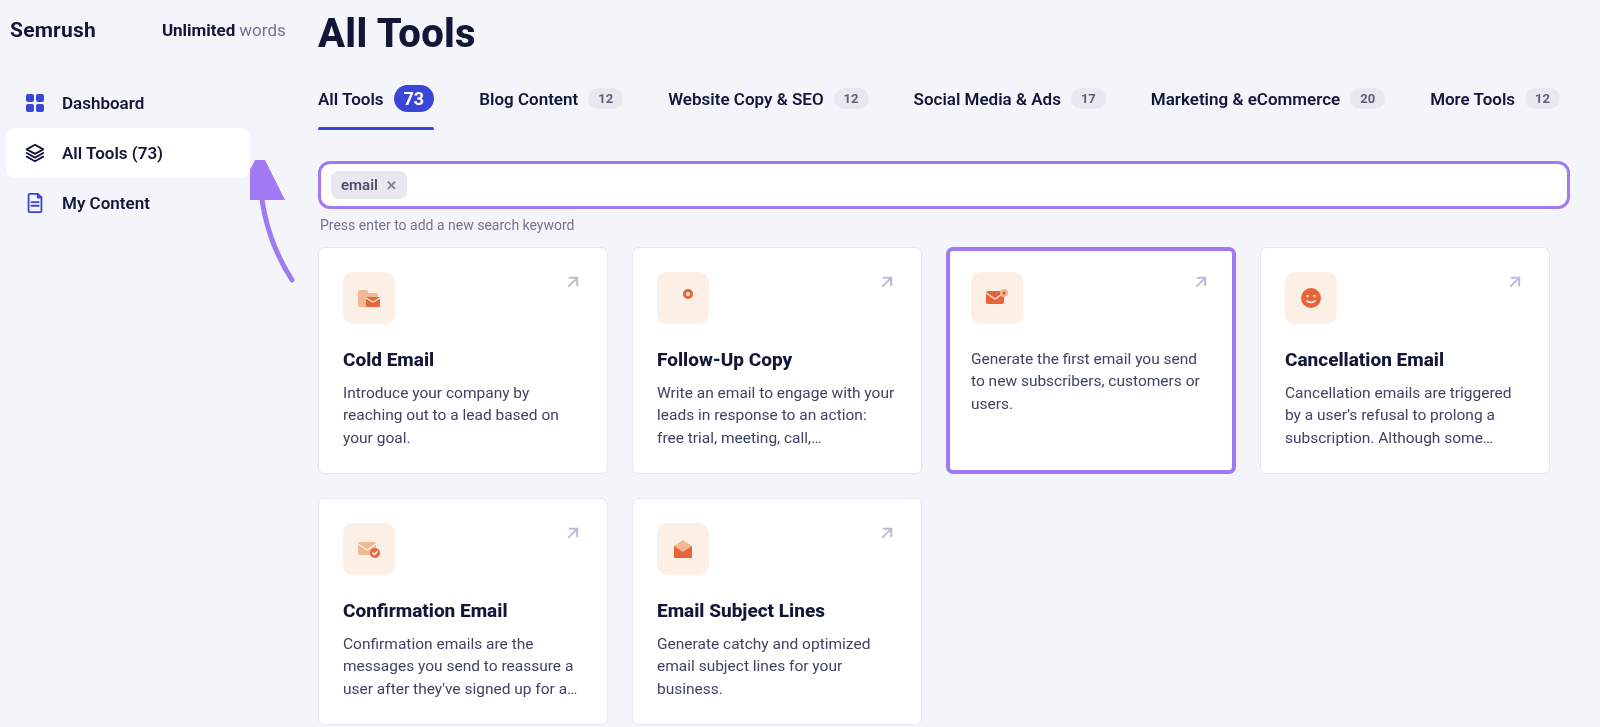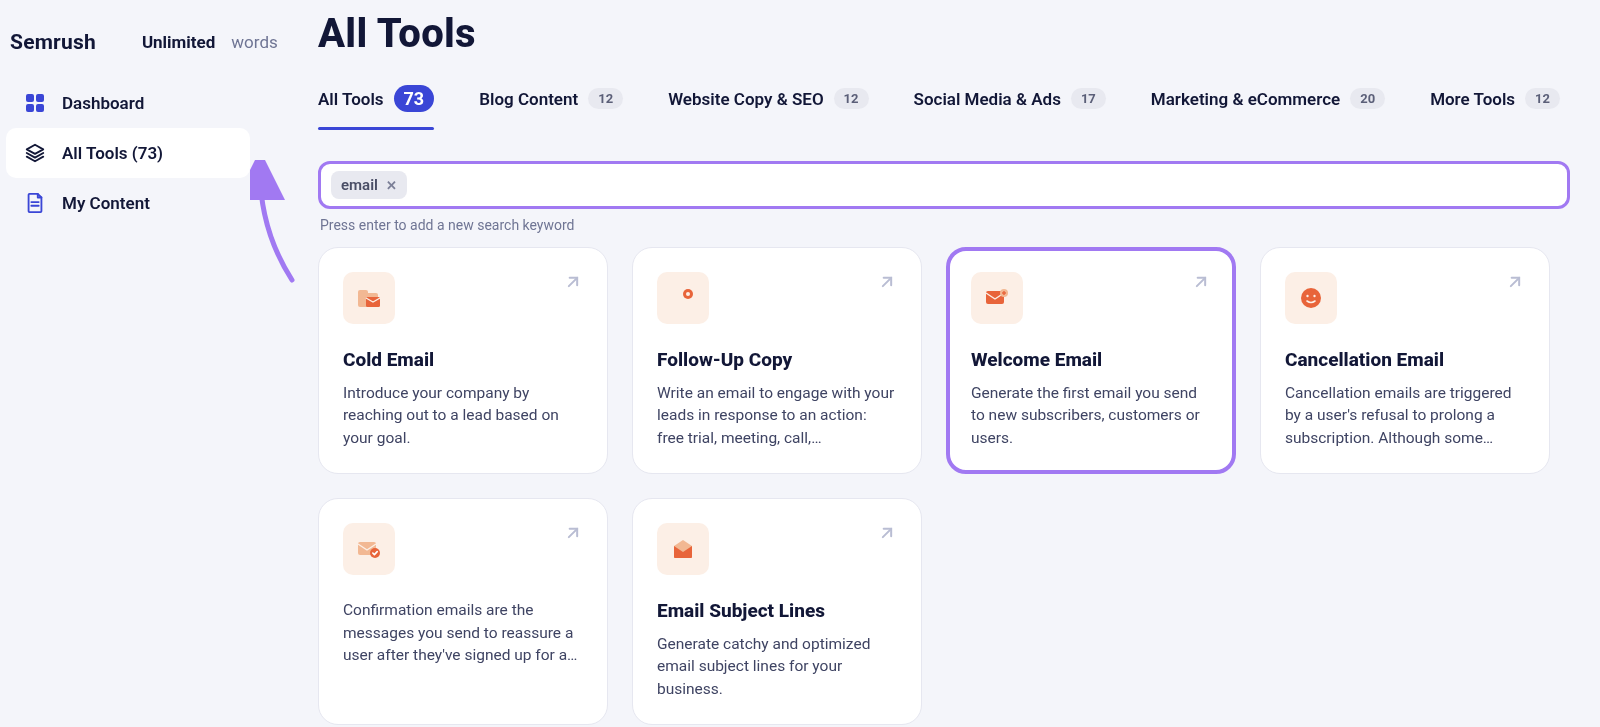--- a/index.html
+++ b/index.html
@@ -28,22 +28,22 @@
     overflow:hidden;
     position:relative;
   }
   .topbar{
     display:flex;align-items:center;
     padding:18px 10px 0 10px;
     gap:46px;
   }
   .brand{font-weight:700;font-size:21px;letter-spacing:0.2px;}
   .words{font-size:17px;color:var(--text);}
-  .words .bold{font-weight:700;}
-  .words .light{color:var(--muted);margin-left:16px;}
+  .words .bold{font-weight:700;margin-left:20px;}
+  .words .light{color:var(--muted);margin-left:4px;}
   .layout{display:flex;position:absolute;inset:0;}
   .sidebar{
     width:260px;flex:0 0 260px;
     padding-top:78px;
     padding-left:6px;padding-right:10px;
   }
   .nav-item{
     display:flex;align-items:center;gap:16px;
     padding:14px 18px;border-radius:10px;
     font-size:17px;font-weight:600;color:var(--text);
@@ -72,38 +72,38 @@
   }
   .chip{
     display:inline-flex;align-items:center;gap:8px;
     background:var(--chip-bg);color:var(--chip-text);
     border-radius:8px;padding:5px 10px;font-size:15px;font-weight:600;
   }
   .chip .x{font-size:13px;color:#7b7f97;cursor:pointer;}
   .hint{font-size:14px;color:var(--muted);margin-bottom:14px;padding-left:2px;}
   .grid{display:grid;grid-template-columns:repeat(4,290px);gap:24px;}
   .card{
-    background:var(--card);border:1px solid var(--border);border-radius:20px;
+    background:var(--card);border:1px solid var(--border);border-radius:7px;
     padding:24px;position:relative;min-height:214px;cursor:pointer;
   }
   .card.highlight{border:4px solid var(--purple);padding:21px;}
   .card-top{display:flex;justify-content:space-between;align-items:flex-start;margin-bottom:24px;}
   .icon-box{width:52px;height:52px;border-radius:10px;background:var(--orange-bg);display:flex;align-items:center;justify-content:center;}
   .open-arrow{color:#b9bdd3;}
   .card-title{font-size:19px;font-weight:800;margin:0 0 10px 0;line-height:1.25;}
   .card-desc{font-size:15.5px;line-height:1.45;color:#3f4463;margin:0;}
   .callout-arrow{position:absolute;left:250px;top:160px;pointer-events:none;}
   #search-free{border:none;outline:none;flex:1;font-size:15px;padding:6px;background:transparent;}
 </style>
 </head>
 <body>
 
 <div class="layout">
   <aside class="sidebar">
-    <div class="topbar" style="position:absolute;top:12px;left:0;padding:18px 10px 0 10px;width:260px;">
+    <div class="topbar" style="position:absolute;top:0;left:0;padding:18px 10px 0 10px;width:260px;">
       <span class="brand">Semrush</span>
       <span class="words">
         <span class="bold">Unlimited</span><span class="light">words</span>
       </span>
     </div>
 
     <div class="nav-item">
       <span class="nav-icon">
         <svg width="20" height="20" viewBox="0 0 20 20">
             <rect x="1" y="1" width="8" height="8" rx="2" fill="#3a46d6"></rect>
@@ -232,21 +232,20 @@
                 <line x1="18" y1="5" x2="22" y2="5" stroke="#e8643a" stroke-width="1.4"></line>
               </svg>
           </div>
           <span class="open-arrow">
             <svg width="20" height="20" viewBox="0 0 24 24" fill="none" stroke="currentColor" stroke-width="2.4" stroke-linecap="round">
                 <line x1="7" y1="17" x2="17" y2="7"></line>
                 <polyline points="8 7 17 7 17 16"></polyline>
               </svg>
           </span>
         </div>
-        <h3 class="card-title">Welcome Email</h3>
         <p class="card-desc">Generate the first email you send to new subscribers, customers or users.</p>
       </div>
 
       <div class="card">
         <div class="card-top">
           <div class="icon-box">
             <svg width="24" height="24" viewBox="0 0 24 24">
                 <circle cx="12" cy="12" r="10" fill="#e8643a"></circle>
                 <circle cx="8.5" cy="10" r="1.2" fill="#fcefe6"></circle>
                 <circle cx="15.5" cy="10" r="1.2" fill="#fcefe6"></circle>
@@ -274,20 +273,21 @@
                 <polyline points="16.8 14 18.4 15.6 21.2 12.6" fill="none" stroke="#fff" stroke-width="1.6" stroke-linecap="round" stroke-linejoin="round"></polyline>
               </svg>
           </div>
           <span class="open-arrow">
             <svg width="20" height="20" viewBox="0 0 24 24" fill="none" stroke="currentColor" stroke-width="2.4" stroke-linecap="round">
                 <line x1="7" y1="17" x2="17" y2="7"></line>
                 <polyline points="8 7 17 7 17 16"></polyline>
               </svg>
           </span>
         </div>
+        <h3 class="card-title">Confirmation Email</h3>
         <p class="card-desc">Confirmation emails are the messages you send to reassure a user after they've signed up for a…</p>
       </div>
 
       <div class="card">
         <div class="card-top">
           <div class="icon-box">
             <svg width="24" height="24" viewBox="0 0 24 24">
                 <path d="M3 9 L12 3 L21 9 V20 a1 1 0 0 1 -1 1 H4 a1 1 0 0 1 -1 -1 Z" fill="#f2b893"></path>
                 <path d="M3 9 L12 15 L21 9 V20 a1 1 0 0 1 -1 1 H4 a1 1 0 0 1 -1 -1 Z" fill="#e8643a"></path>
               </svg>

